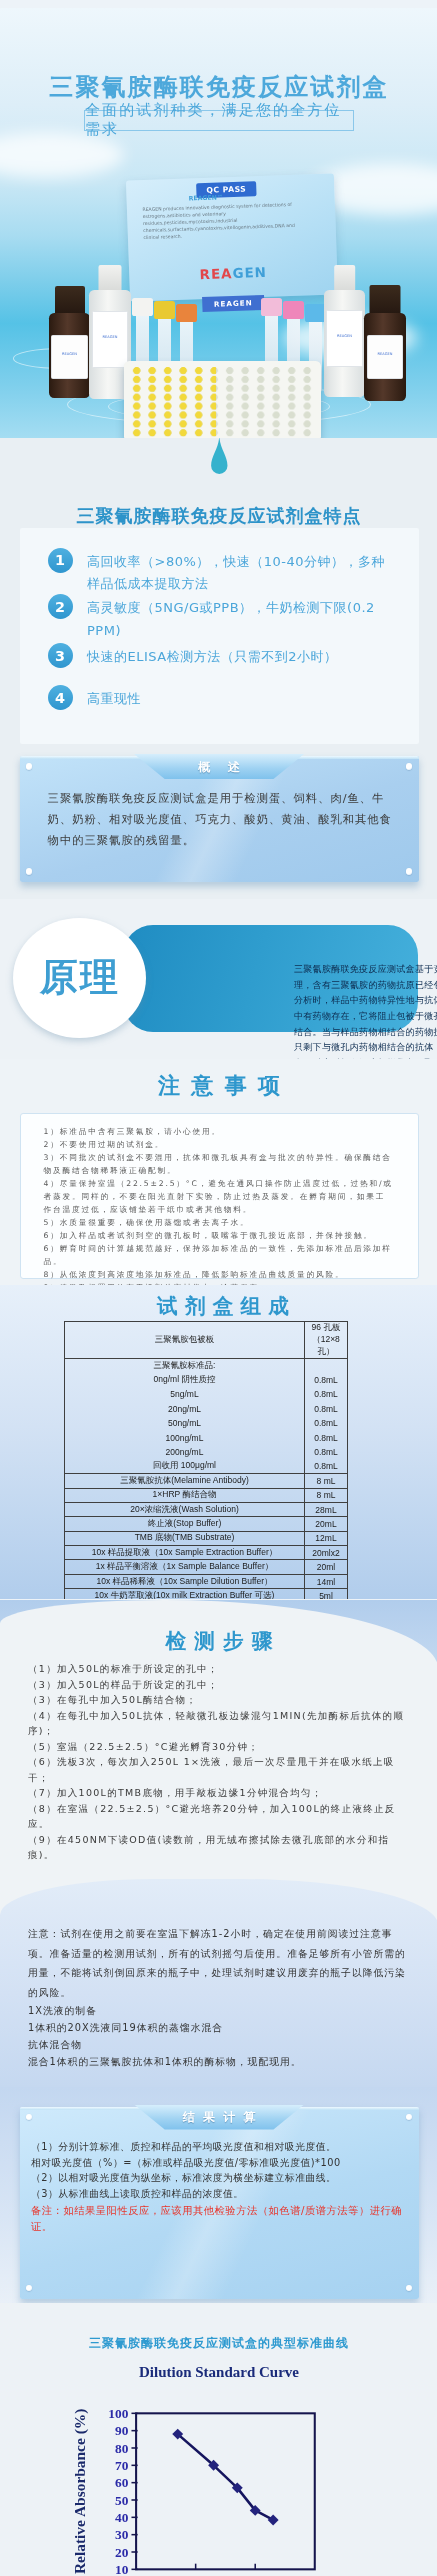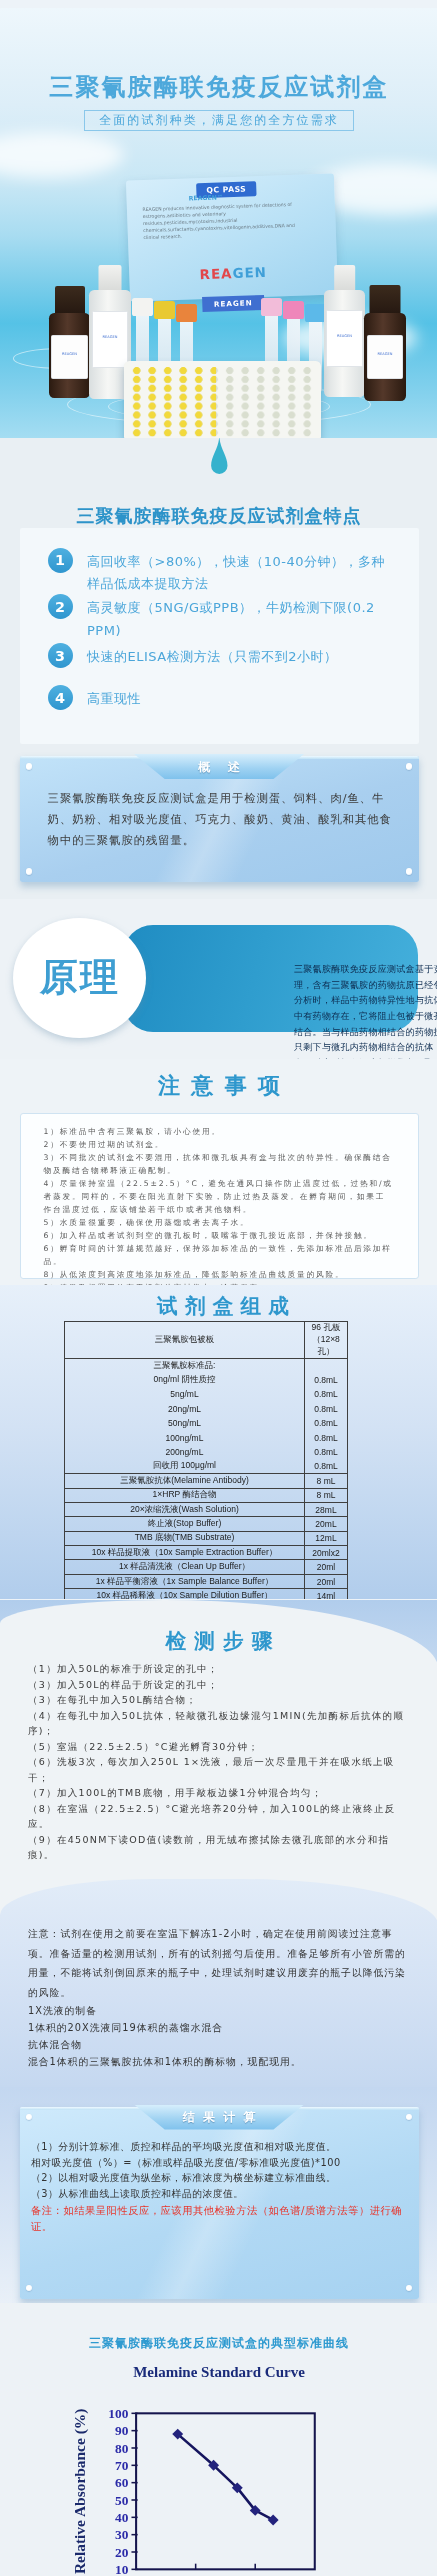--- a/index.html
+++ b/index.html
@@ -9,21 +9,21 @@
   section { position:absolute; left:0; width:438px; overflow:hidden; }
 
   
   .hero { top:8px; height:438px;
     background:linear-gradient(180deg,#eef7fc 0%,#ddeef8 22%,#c8e7f5 40%,#a8dcf1 52%,#7bcdea 63%,#55c2e6 72%,#7ecfec 86%,#aadff3 100%); }
   .cloud { position:absolute; background:rgba(255,255,255,.75); border-radius:50%; filter:blur(7.2px); }
   .hero-title { position:absolute; top:63px; width:100%; text-align:center; font-size:24px; font-weight:bold;
     color:#4da8db; letter-spacing:2.1px; }
   .hero-subtitle-box { position:absolute; top:102px; left:84px; width:270px; height:20.6px;
     border:0.5px solid #8ac7ea; display:flex; align-items:center; justify-content:center; }
-  .hero-subtitle-box span { font-size:12px; color:#4aa6da; letter-spacing:2.1px; }
+  .hero-subtitle-box span { font-size:15px; color:#4aa6da; letter-spacing:2.1px; }
   
   .kit-box { position:absolute; left:128px; top:169px; width:208px; height:121px; transform:rotate(-2deg);
     background:linear-gradient(160deg,#d6eefb 0%,#b5dff5 60%,#9fd4f0 100%); border-radius:3.1px; box-shadow:0 4.1px 9.3px rgba(60,110,150,.25); }
   .kit-box .qc-badge { position:absolute; top:5.2px; left:70px; width:60px; height:14.4px; background:#2f6bd0; color:#fff;
     border-radius:2.1px; font-size:7.7px; font-weight:bold; display:flex; align-items:center; justify-content:center; letter-spacing:0.5px; }
   .kit-box .box-desc { position:absolute; top:27px; left:15.5px; width:155px; font-size:4.6px; line-height:1.5; color:#6b7b85; }
   .kit-box .box-brand { position:absolute; bottom:17.5px; left:0; width:100%; text-align:center; font-size:13.4px; font-weight:bold; letter-spacing:1px; }
   .brand-red { color:#e2474b; } .brand-blue { color:#3f9fd8; }
   .kit-box .box-label-brand { position:absolute; top:15.5px; left:62px; font-size:6.2px; font-weight:bold; color:#3f9fd8; }
   .kit-box .side-tab { position:absolute; bottom:-13.4px; left:72px; width:62px; height:15.5px; background:#3f6fd0; color:#fff;
@@ -341,24 +341,20 @@
           </tr>
         <tr>
             <td>TMB 底物(TMB Substrate)</td>
             <td>12mL</td>
           </tr>
         <tr>
             <td>10x 样品提取液（10x Sample Extraction Buffer）</td>
             <td>20mlx2</td>
           </tr>
         <tr>
-            <td>1x 样品清洗液（Clean Up Buffer）</td>
-            <td>20ml</td>
-          </tr>
-        <tr>
             <td>1x 样品平衡溶液（1x Sample Balance Buffer）</td>
             <td>20ml</td>
           </tr>
         <tr>
             <td>10x 样品稀释液（10x Sample Dilution Buffer）</td>
             <td>14ml</td>
           </tr>
         <tr>
             <td>10x 牛奶萃取液(10x milk Extraction Buffer 可选)</td>
             <td>5ml</td>
@@ -410,21 +406,21 @@
       <div class="result-line">（1）分别计算标准、质控和样品的平均吸光度值和相对吸光度值。</div>
       <div class="result-line">相对吸光度值（%）=（标准或样品吸光度值/零标准吸光度值)*100</div>
       <div class="result-line">（2）以相对吸光度值为纵坐标，标准浓度为横坐标建立标准曲线。</div>
       <div class="result-line">（3）从标准曲线上读取质控和样品的浓度值。</div>
       <div class="result-note">备注：如结果呈阳性反应，应该用其他检验方法（如色谱/质谱方法等）进行确证。</div>
     </div>
   </section>
 
   <section class="curve">
     <div class="section-title curve-title-cn">三聚氰胺酶联免疫反应测试盒的典型标准曲线</div>
-    <div class="curve-title-en">Melamine Standard Curve</div>
+    <div class="curve-title-en">Dilution Standard Curve</div>
     <svg id="curve-svg" class="curve-svg" width="438" height="242" viewBox="0 0 850 470">
         <rect x="264" y="55" width="347" height="303" fill="none" stroke="#15154d" stroke-width="4"></rect>
         <line x1="255" y1="358" x2="267" y2="358" stroke="#15154d" stroke-width="3"></line>
         <text x="249" y="367" text-anchor="end" font-size="26" font-weight="bold" fill="#2b2ba8" font-family="'Liberation Serif','DejaVu Serif',serif">10</text>
         <line x1="255" y1="324.3333333333333" x2="267" y2="324.3333333333333" stroke="#15154d" stroke-width="3"></line>
         <text x="249" y="333.3333333333333" text-anchor="end" font-size="26" font-weight="bold" fill="#2b2ba8" font-family="'Liberation Serif','DejaVu Serif',serif">20</text>
         <line x1="255" y1="290.6666666666667" x2="267" y2="290.6666666666667" stroke="#15154d" stroke-width="3"></line>
         <text x="249" y="299.6666666666667" text-anchor="end" font-size="26" font-weight="bold" fill="#2b2ba8" font-family="'Liberation Serif','DejaVu Serif',serif">30</text>
         <line x1="255" y1="257" x2="267" y2="257" stroke="#15154d" stroke-width="3"></line>
         <text x="249" y="266" text-anchor="end" font-size="26" font-weight="bold" fill="#2b2ba8" font-family="'Liberation Serif','DejaVu Serif',serif">40</text>

